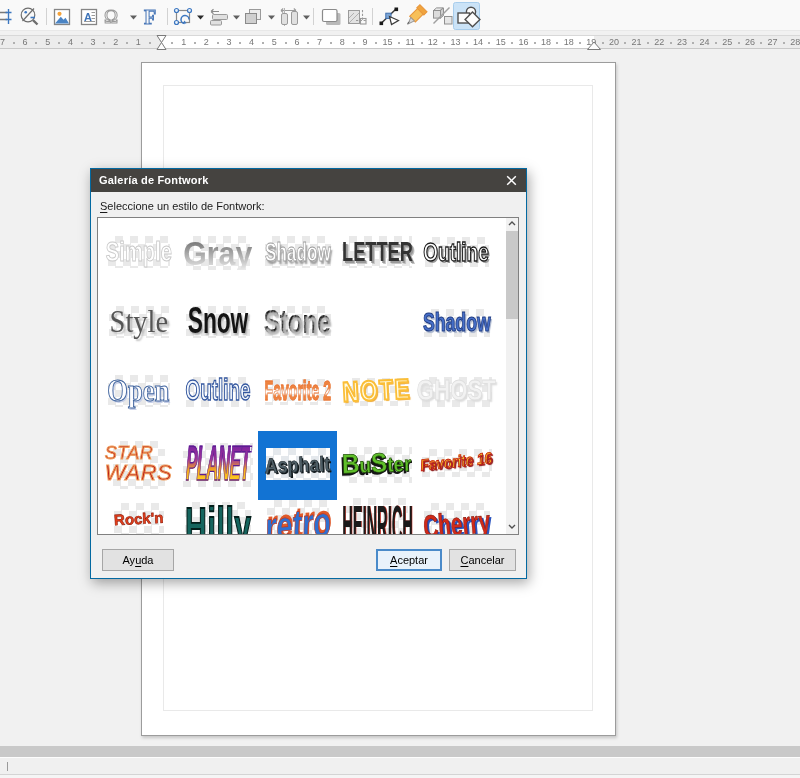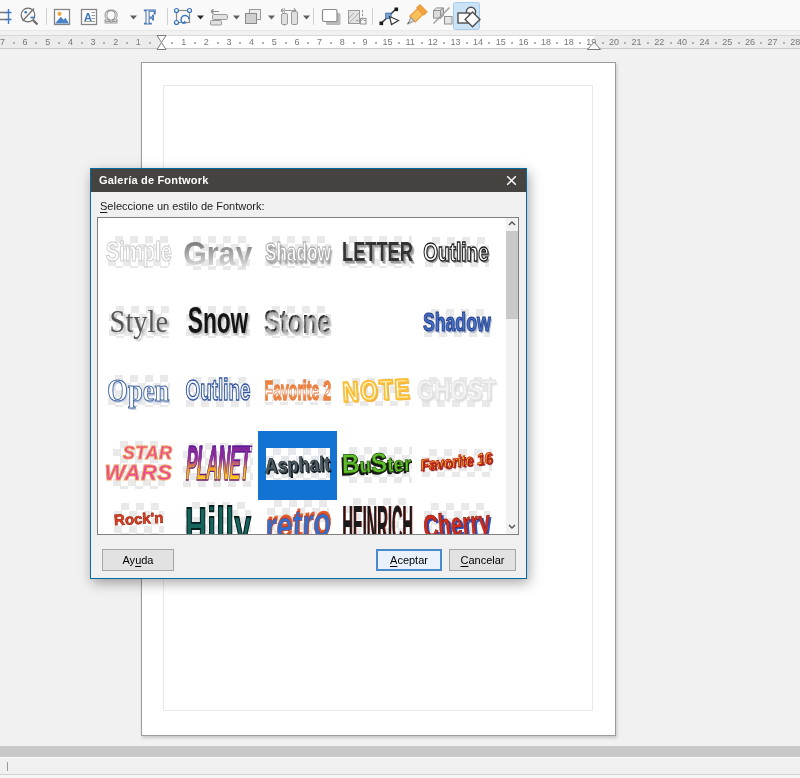--- a/index.html
+++ b/index.html
@@ -138,21 +138,21 @@
 <span class="rnum" style="left:447.4px">13</span>
 <span class="rnum" style="left:470.1px">14</span>
 <span class="rnum" style="left:492.8px">15</span>
 <span class="rnum" style="left:515.4px">16</span>
 <span class="rnum" style="left:538.0px">18</span>
 <span class="rnum" style="left:560.7px">18</span>
 <span class="rnum" style="left:583.3px">19</span>
 <span class="rnum" style="left:606.0px">20</span>
 <span class="rnum" style="left:628.6px">21</span>
 <span class="rnum" style="left:651.3px">22</span>
-<span class="rnum" style="left:673.9px">40</span>
+<span class="rnum" style="left:673.9px">23</span>
 <span class="rnum" style="left:696.6px">24</span>
 <span class="rnum" style="left:719.2px">25</span>
 <span class="rnum" style="left:741.9px">26</span>
 <span class="rnum" style="left:764.5px">27</span>
 <span class="rnum" style="left:787.2px">28</span>
 <b class="rdot" style="left:148.7px"></b>
 <b class="rdot" style="left:126.0px"></b>
 <b class="rdot" style="left:103.4px"></b>
 <b class="rdot" style="left:80.7px"></b>
 <b class="rdot" style="left:58.1px"></b>
@@ -260,21 +260,21 @@
 <div class="it" style="left:239px;top:143.5px">
         <span class="cb" style="width:64px;height:28px;margin-top:-8px"></span>
         <span class="t" style="font-size:28px;font-weight:bold;letter-spacing:2px;color:#fffbe2;-webkit-text-stroke:2.2px #fbbe37;text-shadow:1.5px 1.5px 1px #eca83f;transform:rotate(-3deg) scaleX(.8);margin-top:-10px">NOTE</span>
       </div>
 <div class="it" style="left:318.5px;top:143.5px">
         <span class="cb" style="width:70px;height:30px;margin-top:-8px"></span>
         <span class="t" style="font-size:30px;font-weight:bold;color:#f2f2f2;-webkit-text-stroke:.8px #dedede;text-shadow:2px 2px 2px #dcdcdc;transform:scaleX(.74);margin-top:-12px">GHOST</span>
       </div>
 <div class="it" style="left:0.5px;top:213px">
         <span class="cb" style="width:52px;height:48px;margin-top:-2px"></span>
-        <span class="t" style="font-weight:bold;font-style:italic;color:#ec4899;-webkit-text-stroke:1px #ef9c58;text-align:right;line-height:1.0;letter-spacing:.5px;margin-top:-4px"><span style="font-size:18px">STAR</span><br><span style="font-size:22px">WARS</span></span>
+        <span class="t" style="font-weight:normal;font-style:italic;color:#b91c1c;-webkit-text-stroke:1px #ef9c58;text-align:left;line-height:1.0;letter-spacing:.5px;margin-top:-4px"><span style="font-size:18px">STAR</span><br><span style="font-size:22px">WARS</span></span>
       </div>
 <div class="it" style="left:80px;top:213px">
         <span class="cb" style="width:70px;height:44px;margin-top:-2px"></span>
         <span class="t" style="font-size:28px;font-weight:bold;font-style:italic;letter-spacing:-1px;background:linear-gradient(#7a22a0 12%,#a03598 40%,#f5a81e 62%,#ffd21e 85%);-webkit-background-clip:text;color:transparent;-webkit-text-stroke:.8px #5c1d92;transform:scaleX(.6) scaleY(1.75) skewX(-4deg);margin-top:-4px">PLANET</span>
       </div>
 <div class="it" style="left:159.5px;top:213px">
         <span style="position:absolute;left:.5px;top:0;width:78.5px;height:69px;background:#1273d3"></span>
         <span class="cb" style="width:64px;height:32px;margin-top:-3px;background:repeating-conic-gradient(#e4e8ec 0% 25%,#ffffff 0% 50%);background-size:15px 15px"></span>
         <span class="t" style="font-size:21px;font-weight:bold;color:#4e5e66;-webkit-text-stroke:.6px #1c2428;text-shadow:1.5px 1.5px 0 #10181c;transform:rotate(-2deg) scaleX(.85);margin-top:-3px">Asphalt</span>
       </div>

